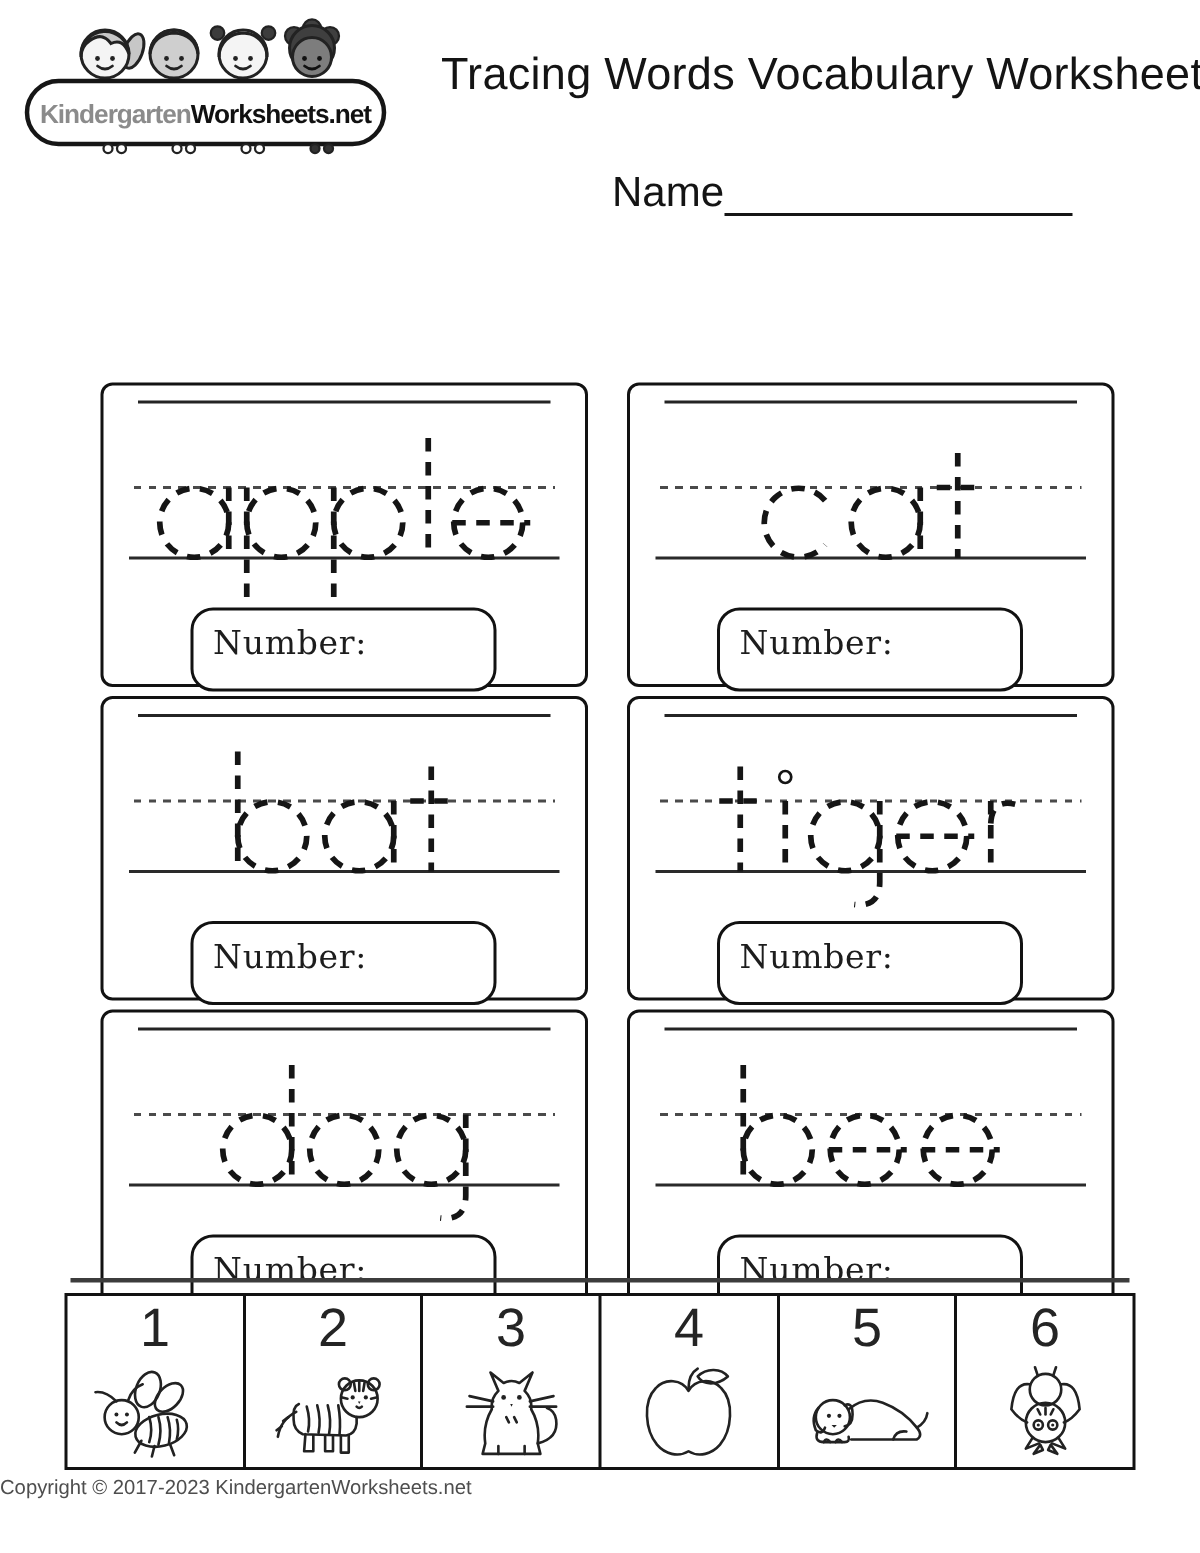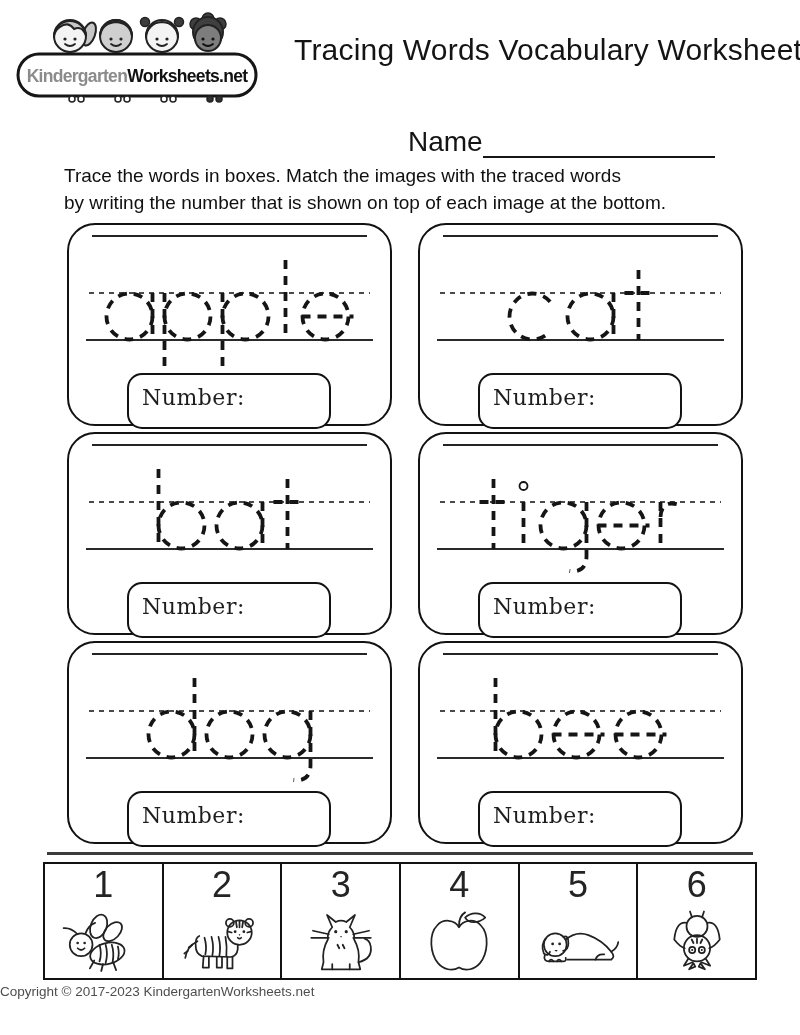--- a/index.html
+++ b/index.html
@@ -5,27 +5,27 @@
   html,body { margin:0; padding:0; background:#ffffff; }
   #page {
     position:relative; width:800px; height:1035px; background:#fff;
     font-family:"Liberation Sans", sans-serif; color:#1a1a1a; overflow:hidden;
   }
 
   
   .logo-svg { position:absolute; left:12px; top:6px; }
   .site-url { position:absolute; left:25px; top:110px; font-size:16px; color:#6e6e6e; letter-spacing:.3px; }
   .title { position:absolute; left:262px; top:33px; font-size:30px; letter-spacing:.2px; white-space:nowrap; color:#141414;margin-left:32px; }
-  .name-row { position:absolute; left:408px; top:112px; font-size:28px; color:#141414;margin-top:14px; }
+  .name-row { position:absolute; left:408px; top:112px; font-size:28px; color:#141414; }
   .name-line { display:inline-block; width:232px; height:30px; border-bottom:2px solid #161616; vertical-align:bottom; }
 
   .instructions { position:absolute; left:64px; top:163px; font-size:19px; line-height:1.40; color:#101010; }
 
   
-  .wbox { position:absolute; width:321px; height:199px; border:2.5px solid #121212; border-radius:28px; background:#fff; }
+  .wbox { position:absolute; width:321px; height:199px; border:2.5px solid #121212; border-radius:8px; background:#fff;margin-top:32px; }
   .guide-top  { position:absolute; left:23px; right:23px; top:10px;  height:2px;   background:#242424; }
   .guide-mid  { position:absolute; left:20px; right:20px; top:67px;  height:1.6px; background:repeating-linear-gradient(90deg,#4a4a4a 0 5px,transparent 5px 10px); }
   .guide-base { position:absolute; left:17px; right:17px; top:114px; height:2px;   background:#2a2a2a; }
   .trace { position:absolute; left:0; top:0; width:321px; height:199px; overflow:visible; }
   .tl   { fill:none; stroke:#151515; stroke-width:3.8; stroke-dasharray:9 7; }
   .tdot { fill:none; stroke:#151515; stroke-width:1.8; }
   .numbox { position:absolute; left:58px; top:148px; width:200px; height:52px; border:2.5px solid #121212; border-radius:15px; background:#fff; }
   .numbox span { position:absolute; left:13px; top:10px; font-family:"DejaVu Serif", serif; font-size:22px; color:#1d1d1d; letter-spacing:.5px; }
 
   
@@ -88,24 +88,20 @@
     <circle cx="198" cy="93" r="3" fill="#333" stroke="#222" stroke-width="1.5"></circle>
       <circle cx="207" cy="93" r="3" fill="#333" stroke="#222" stroke-width="1.5"></circle>
   </svg>
 
   <div class="title">Tracing Words Vocabulary Worksheet</div>
 
   <div class="name-row">
     <span>Name</span><span class="name-line"></span>
   </div>
 
-  <div class="instructions">
-    <div>Trace the words in boxes. Match the images with the traced words</div>
-    <div>by writing the number that is shown on top of each image at the bottom.</div>
-  </div>
 
   <div class="wbox" style="left:67px;top:223px">
     <div class="guide-top"></div>
     <div class="guide-mid"></div>
     <div class="guide-base"></div>
     <svg class="trace" viewBox="0 0 321 199">
         <circle cx="60.5" cy="91.5" r="23" class="tl"></circle>
         <line x1="83.5" y1="68" x2="83.5" y2="115" class="tl"></line>
         <line x1="95.5" y1="68" x2="95.5" y2="142" class="tl"></line>
         <circle cx="118.5" cy="91.5" r="23" class="tl"></circle>

